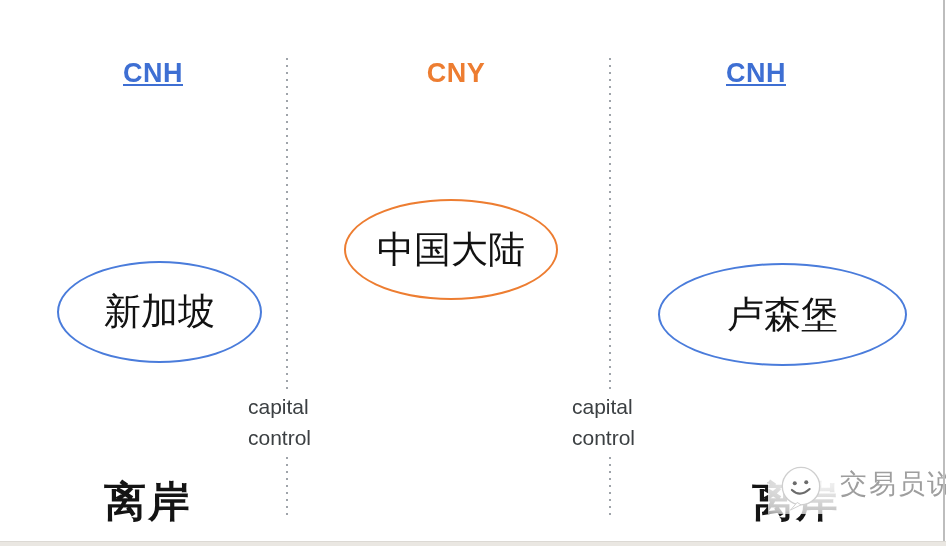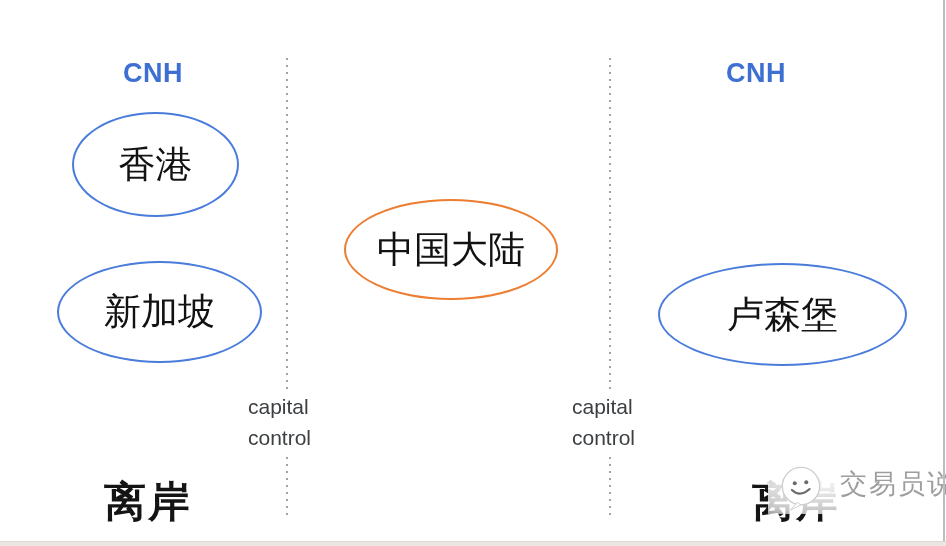--- a/index.html
+++ b/index.html
@@ -19,21 +19,21 @@
   
   .currency {
     position: absolute;
     top: 58px;
     width: 160px;
     text-align: center;
     font-size: 27px;
     font-weight: 700;
     letter-spacing: 0.5px;
   }
-  .currency.blue { color: var(--offshore-blue, #3E6FD3); }
+  .currency.blue { color: var(--offshore-blue, #3E6FD3); text-decoration: underline; }
   .currency.orange { color: var(--onshore-orange, #ED7D31); }
   .c-left  { left: 73px; }
   .c-mid   { left: 376px; }
   .c-right { left: 676px; }
 
   
   .divider {
     position: absolute;
     top: 58px;
     width: 2px;
@@ -147,37 +147,35 @@
     background: #eae7e2;
     border-top: 1px solid #dcd9d4;
   }
 </style>
 </head>
 <body>
 
 <div class="canvas">
 
   <div class="currency blue c-left">CNH</div>
+  <div class="currency orange c-mid">CNY</div>
   <div class="currency blue c-right">CNH</div>
 
   <div class="divider d-left"></div>
   <div class="divider d-right"></div>
 
   <div class="capcontrol cc-left">
     <div>capital</div>
     <div>control</div>
   </div>
   <div class="capcontrol cc-right">
     <div>capital</div>
     <div>control</div>
   </div>
 
-  <div class="ellipse blue e-hongkong">
-    <span>香港</span>
-  </div>
   <div class="ellipse orange e-mainland">
     <span>中国大陆</span>
   </div>
   <div class="ellipse blue e-singapore">
     <span>新加坡</span>
   </div>
   <div class="ellipse blue e-luxembourg">
     <span>卢森堡</span>
   </div>
 

